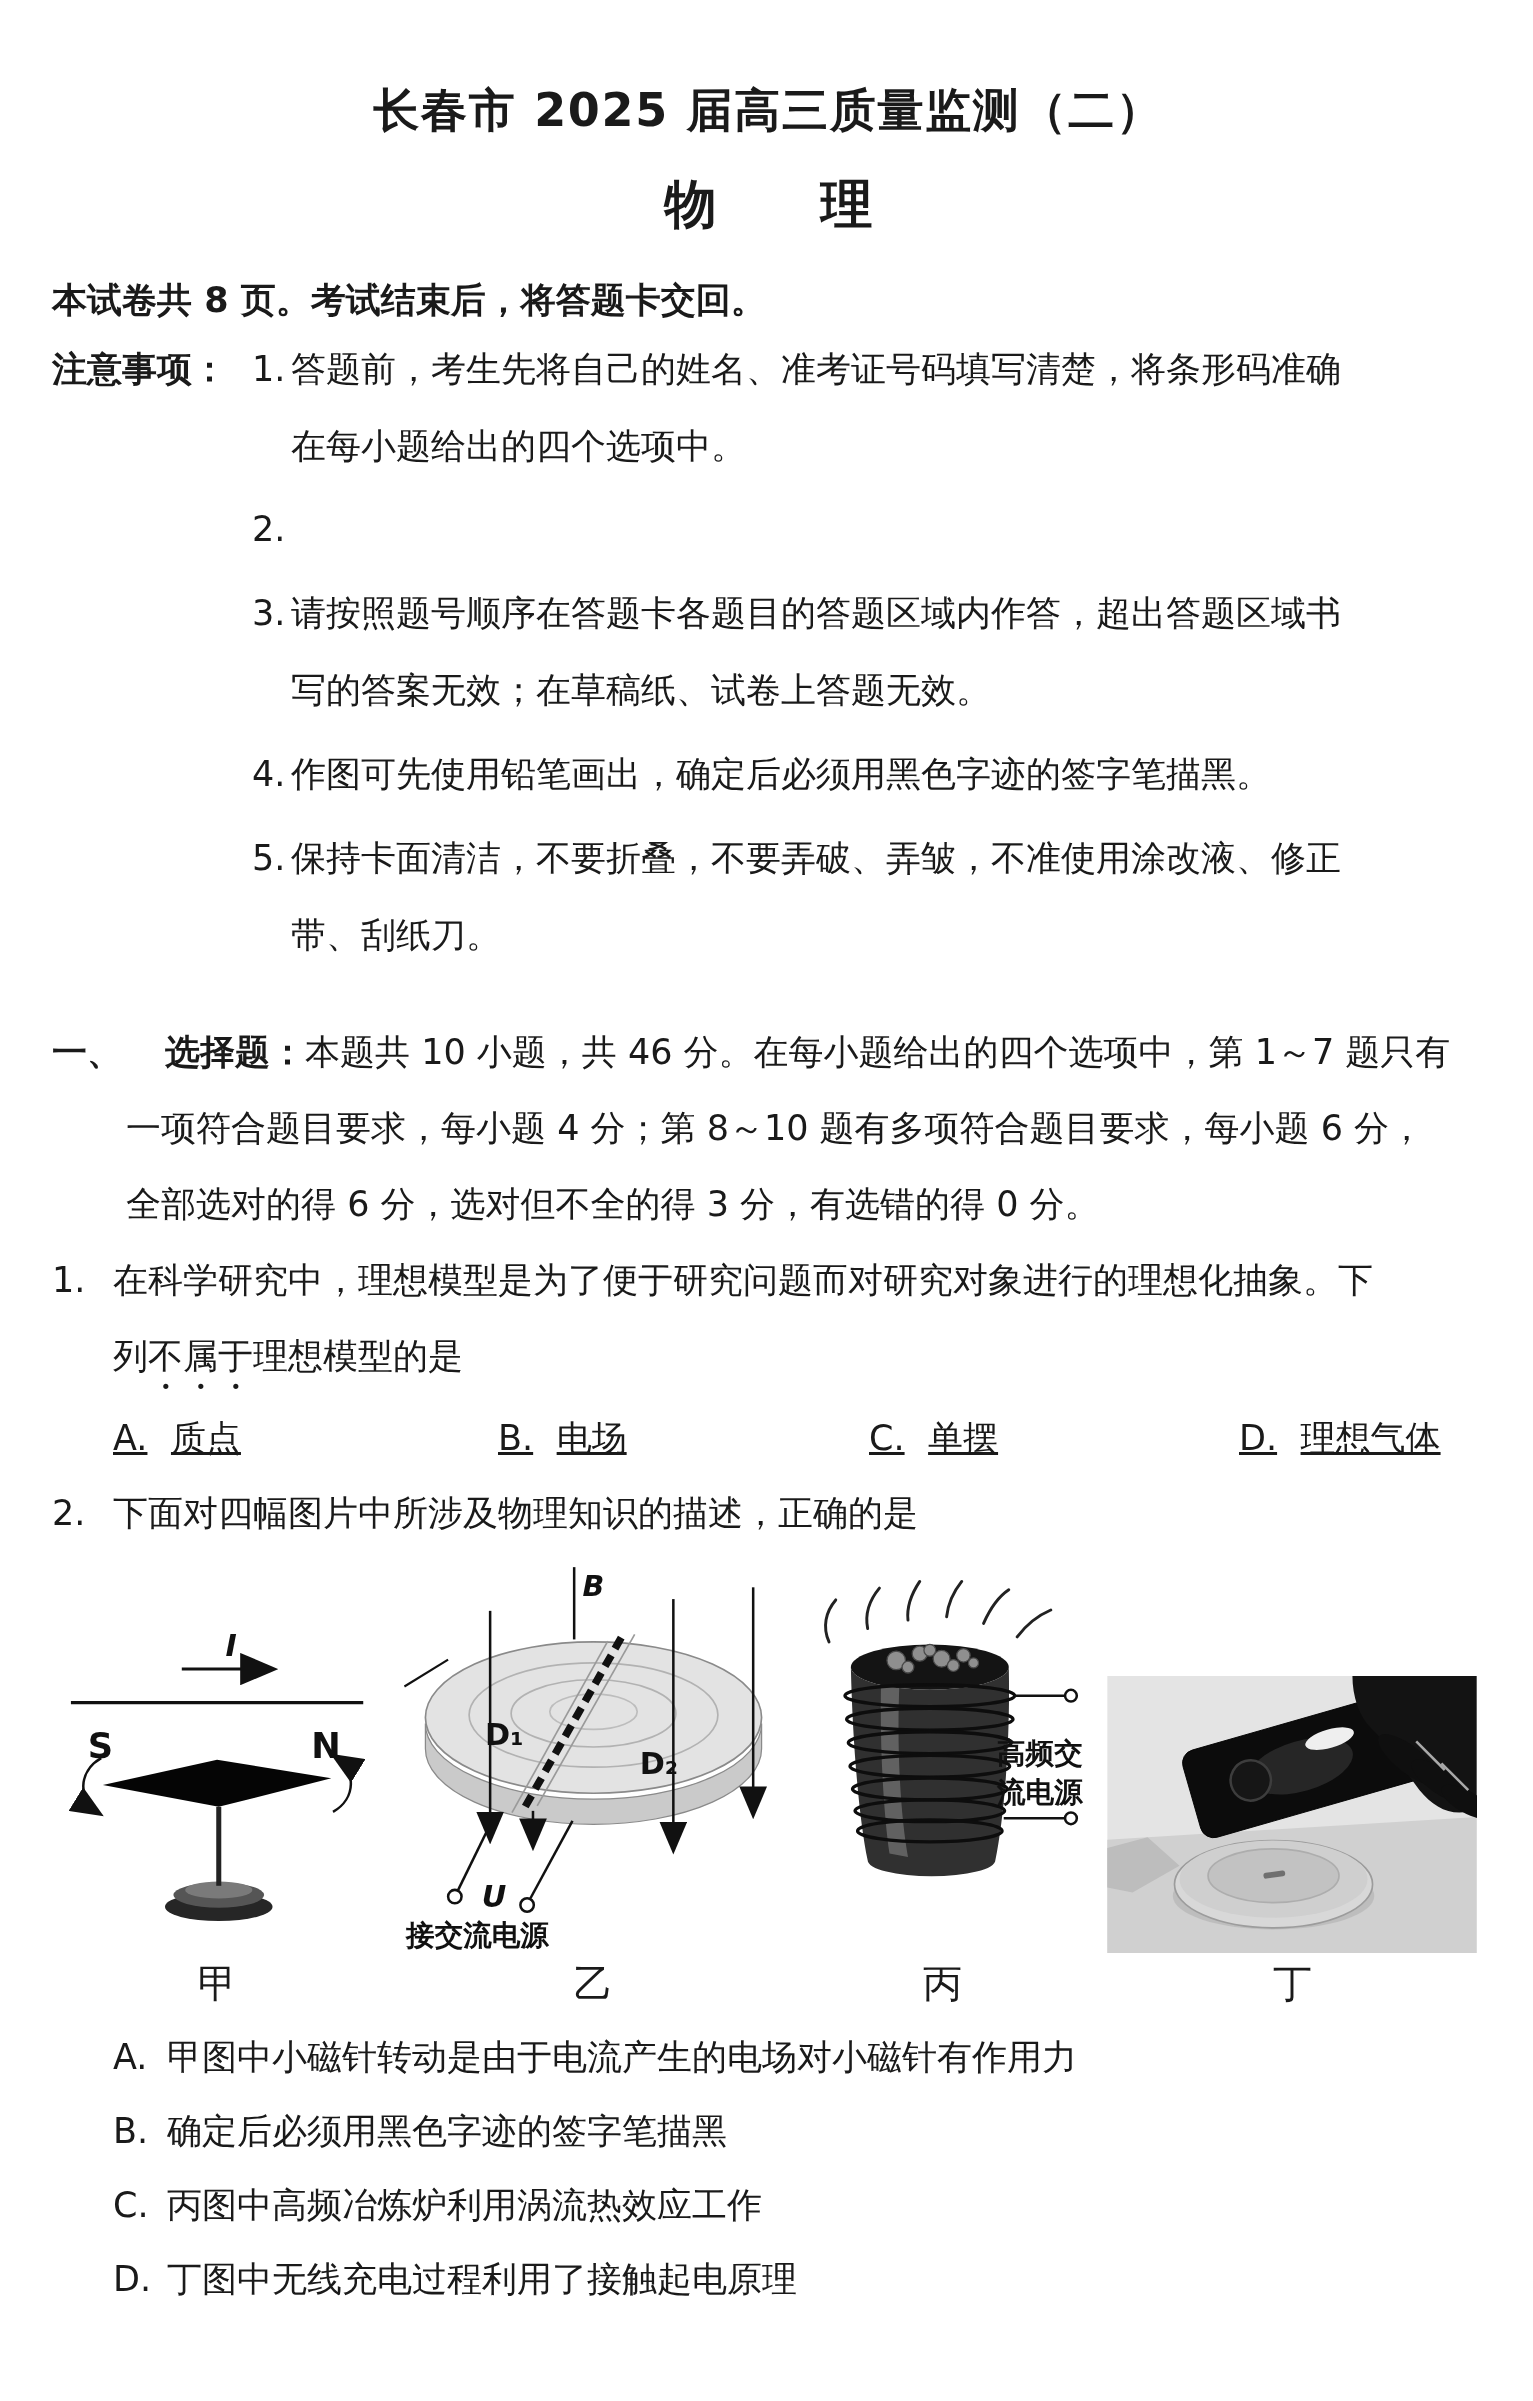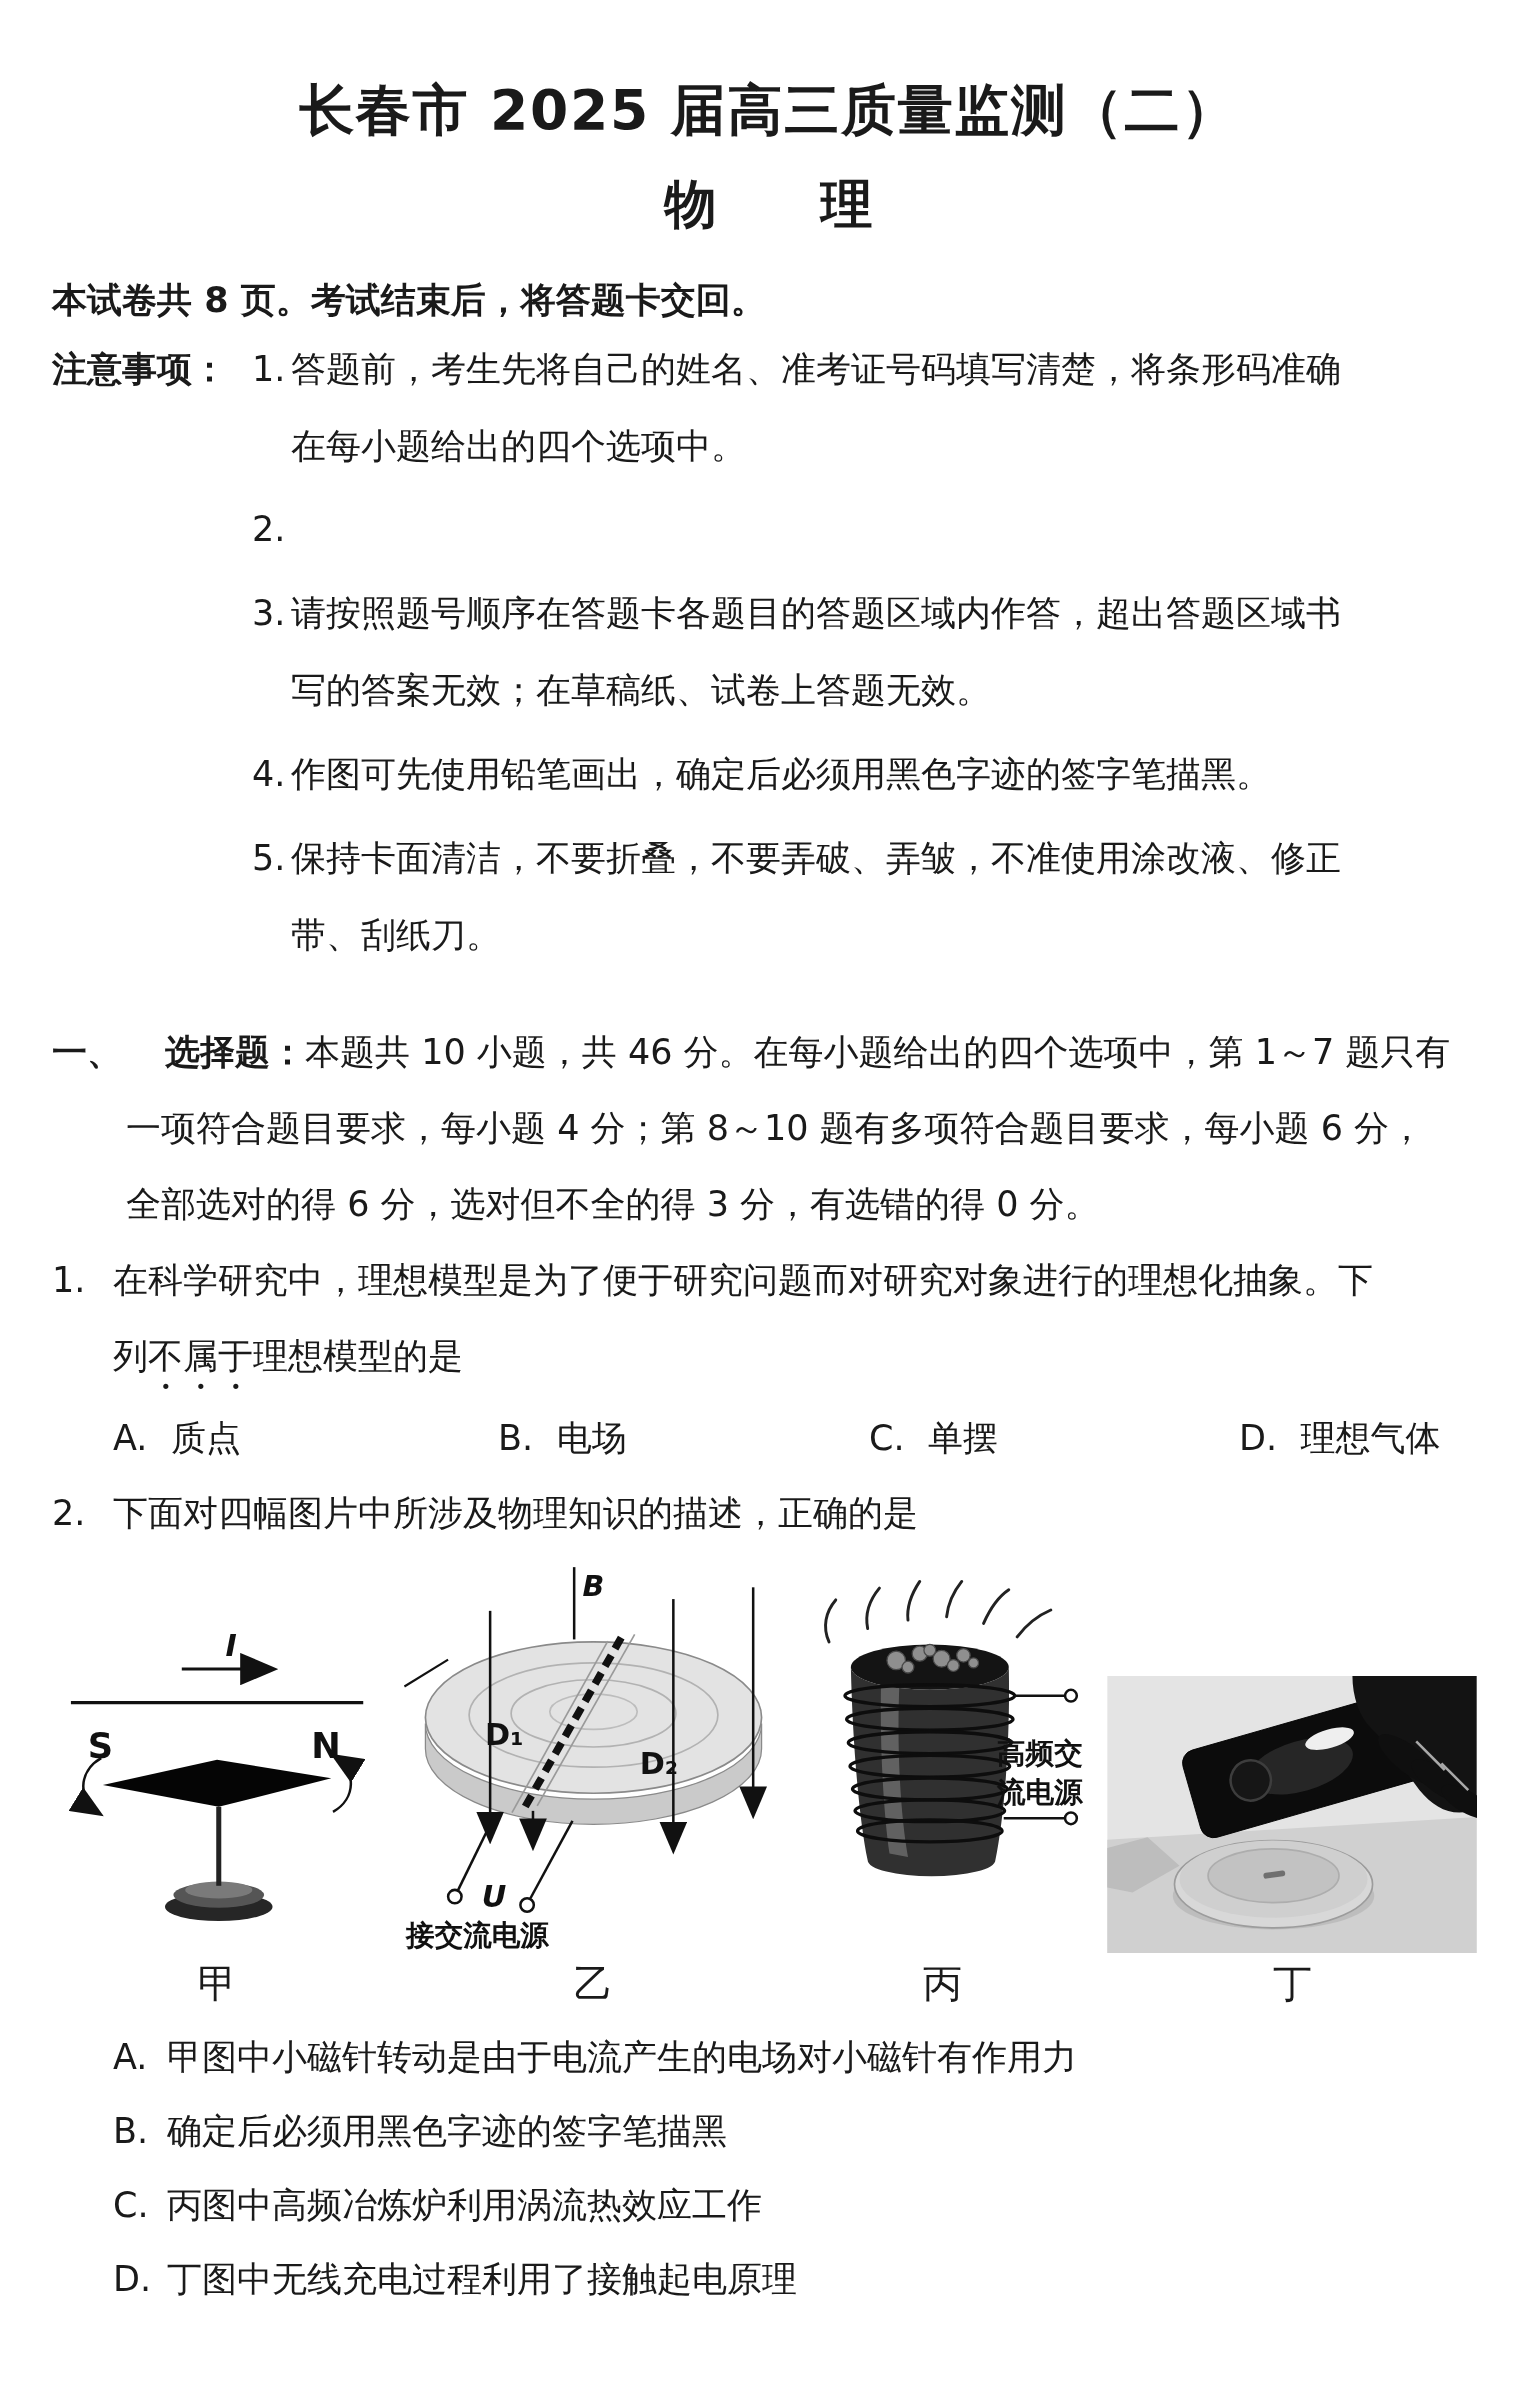--- a/index.html
+++ b/index.html
@@ -3,42 +3,42 @@
 <meta charset="utf-8">
 <style>
   html,body { margin:0; padding:0; }
   body {
     width:1534px; height:2401px; overflow:hidden;
     background:#ffffff; color:#1a1a1a;
     font-family:"DejaVu Sans","Liberation Sans",sans-serif;
     font-size:35px;
   }
   .sheet { box-sizing:border-box; width:1534px; height:2401px; padding:74px 49px 0 52px; }
-  .h1 { text-align:center; font-size:55px; font-weight:bold; line-height:72px; letter-spacing:1.7px; }
+  .h1 { text-align:center; font-size:46px; font-weight:bold; line-height:72px; letter-spacing:1.7px; }
   .h2 { text-align:center; font-size:52px; font-weight:bold; line-height:92px; margin-top:11.8px; }
   .exam-note { font-weight:bold; margin-top:28.6px; line-height:44px; }
   .notice { display:flex; margin-top:8.4px; }
   .notice-label { flex:none; width:200px; font-weight:bold; line-height:77px; }
   .notice-items { flex:1; }
   .notice-item { display:flex; line-height:77px; margin-bottom:6.7px; }
   .notice-num { flex:none; width:39px; }
   .lines { white-space:pre-line; }
   .section { display:flex; margin-top:34px; line-height:76px; }
   .section-marker { flex:none; width:74px; font-weight:bold; }
   .bold { font-weight:bold;margin-left:39px; }
   .question { display:flex; line-height:76px; }
   .q-num { flex:none; width:61px; }
   .q-body { flex:1; }
   .emph {
     -webkit-text-emphasis-style:filled dot;
     -webkit-text-emphasis-position:under;
     text-emphasis-style:filled dot;
     text-emphasis-position:under right;
   }
-  .q1-options { display:grid; grid-template-columns:385px 371px 370px 1fr; margin-top:3.4px; line-height:74px; }
+  .q1-options { display:grid; grid-template-columns:385px 371px 370px 1fr; margin-top:3.4px; line-height:74px;text-decoration:underline; }
   .opt-inline .opt-label { margin-right:23.5px; }
   .figures { display:flex; align-items:flex-end; margin-top:11.8px; }
   .fig { display:flex; flex-direction:column; }
   .fig-jia { width:307px; margin-left:11.8px; }
   .fig-yi  { width:395px; margin-left:25px; }
   .fig-bing{ width:290px; margin-left:6.7px;gap:28px; }
   .fig-ding{ width:370px; margin-left:20px; }
   .fig-caption { text-align:center; font-size:39px; line-height:47px; margin-top:6.7px; }
   .q2-options { margin-top:13.4px; }
   .opt-row { display:flex; padding-left:61px; line-height:74px; }

